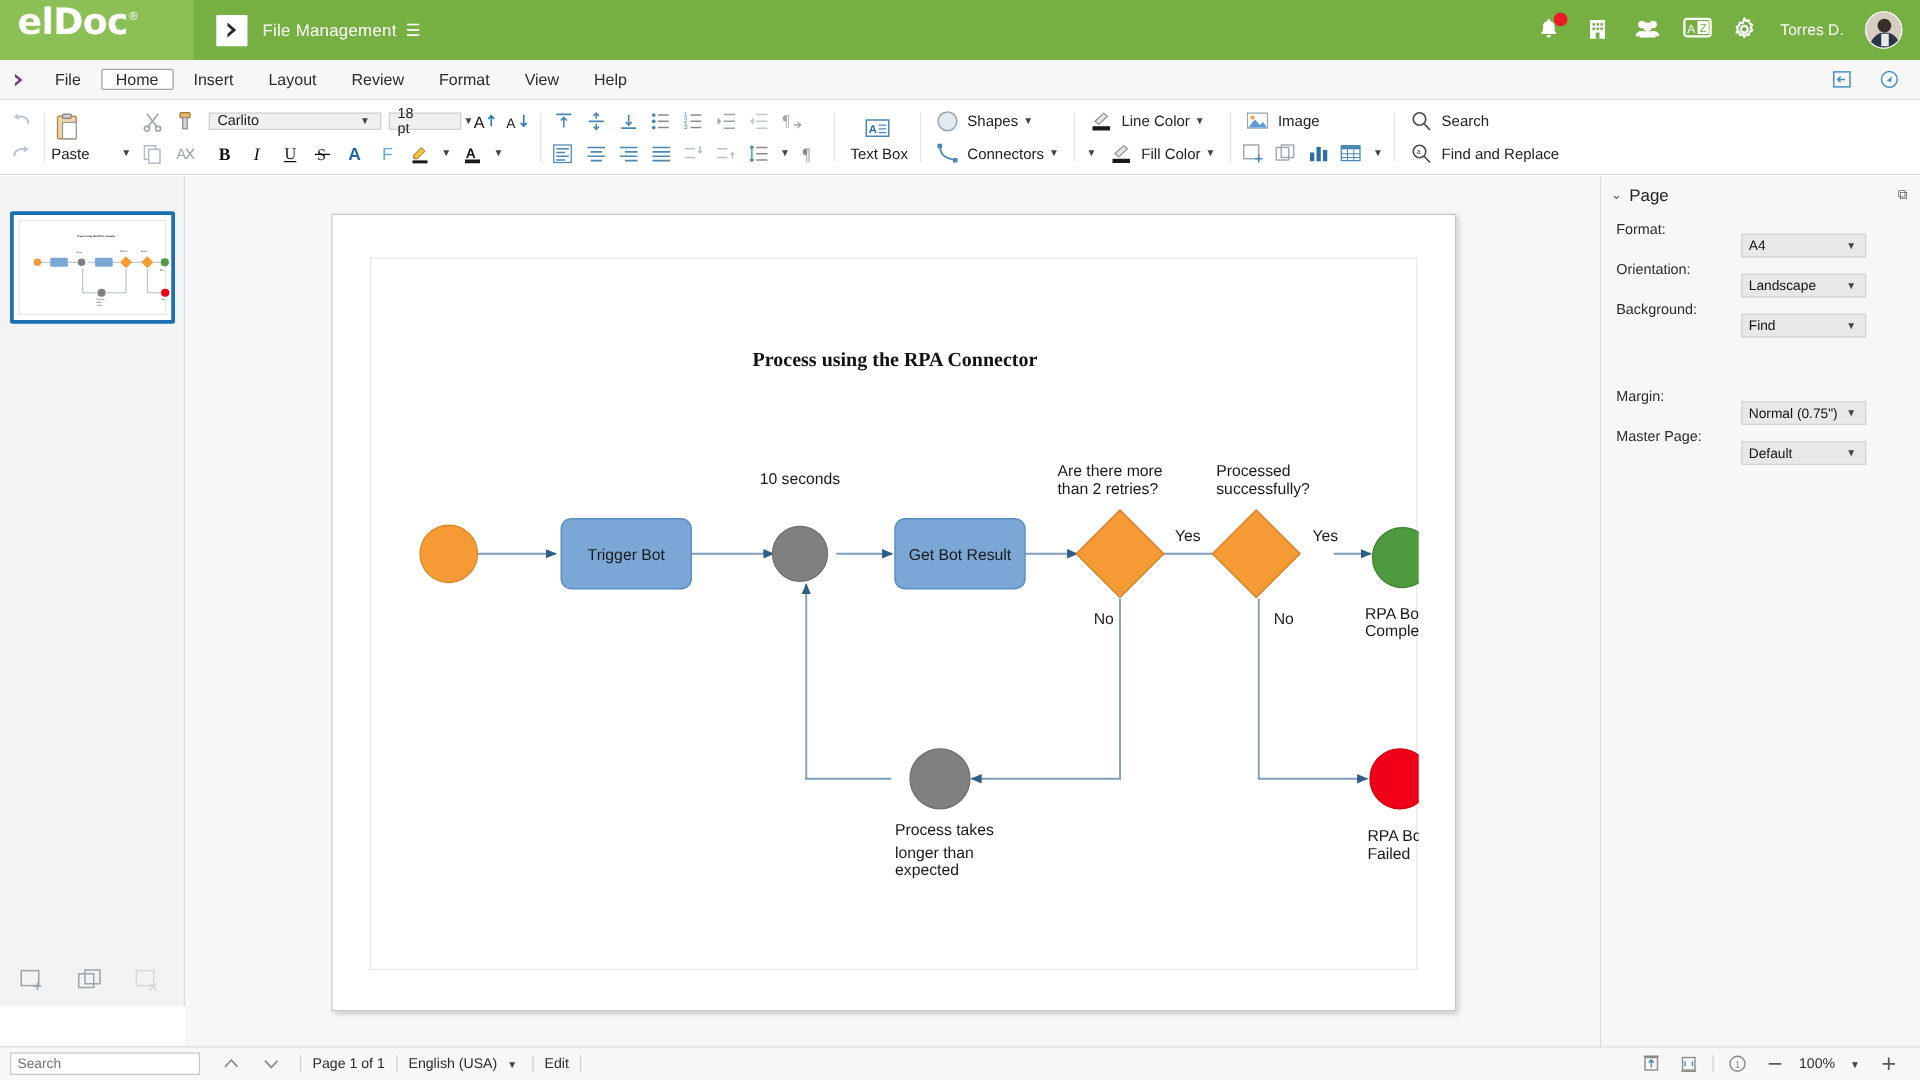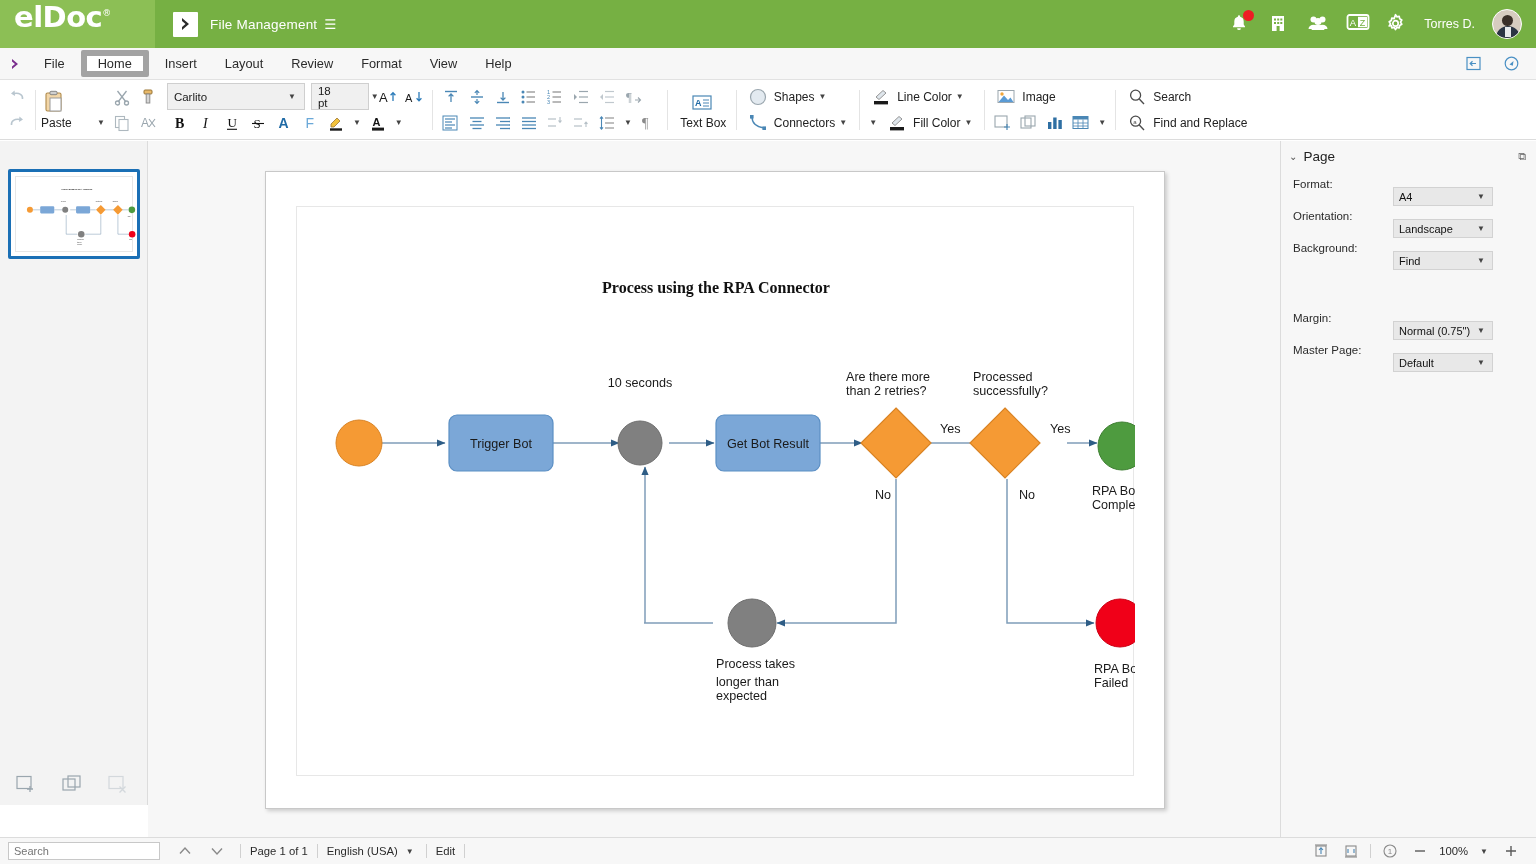--- a/index.html
+++ b/index.html
@@ -58,21 +58,21 @@
     position: absolute; left: 0; top: 48px; width: 1536px; height: 32px;
     background: #f7f7f7; border-bottom: 1px solid #e2e2e2;
     display: flex; align-items: center;
   }
   #menu-chevron { width: 30px; display: flex; justify-content: center; align-items: center; }
   .menu-item {
     font-size: 12.8px; color: #2b2b2b; padding: 4px 12px; margin: 0 2px;
     cursor: default; border-radius: 2px;
   }
   .menu-item.active {
-    background: #ffffff; border: 6px solid #a3a3a3; padding: 0 11px;
+    background: #ffffff; border: 1px solid #a3a3a3; padding: 0 11px;
   }
   #doc-name {
     position: absolute; left: 0; right: 0; text-align: center;
     font-size: 12.3px; color: #333; pointer-events: none;
   }
   #menubar-right { margin-left: auto; display: flex; gap: 12px; padding-right: 12px; }
 
   
   #ribbon {
     position: absolute; left: 0; top: 80px; width: 1536px; height: 60px;
@@ -83,21 +83,21 @@
   .rrow { display: flex; align-items: center; height: 26px; }
   .ricon { width: 26px; height: 24px; display: flex; align-items: center; justify-content: center; cursor: pointer; }
   .rsep { width: 1px; height: 40px; background: #e4e4e4; margin: 0 5px; }
   .rlabel { font-size: 12px; color: #222; margin-left: 3px; }
   .caret { font-size: 8px; color: #444; margin: 0 4px; }
   .wide-btn { display: flex; align-items: center; height: 26px; padding: 0 3px; cursor: pointer; justify-content: center; }
   #paste-btn { display:flex; flex-direction:column; align-items:flex-start; justify-content:center; width:52px; height:52px; cursor:pointer;}
   #paste-label { font-size: 12px; color: #222; margin-top: 1px; }
   .fontbox {
     display: flex; align-items: center; justify-content: space-between;
-    background: #f0f0f0; border: 1px solid #cfcfcf; height: 27px; padding: 0 4px 0 6px;
+    background: #f0f0f0; border: 1px solid #cfcfcf; height: 14px; padding: 0 4px 0 6px;
     font-size: 11.5px; color: #1a1a1a;
   }
   #font-name-box { width: 138px; }
   #font-size-box { width: 58px; gap: 36px; }
 
   
   #slidepanel {
     position: absolute; left: 0; top: 141px; width: 148px; height: 664px;
     background: #f3f3f3; border-right: 1px solid #dcdcdc;
   }

